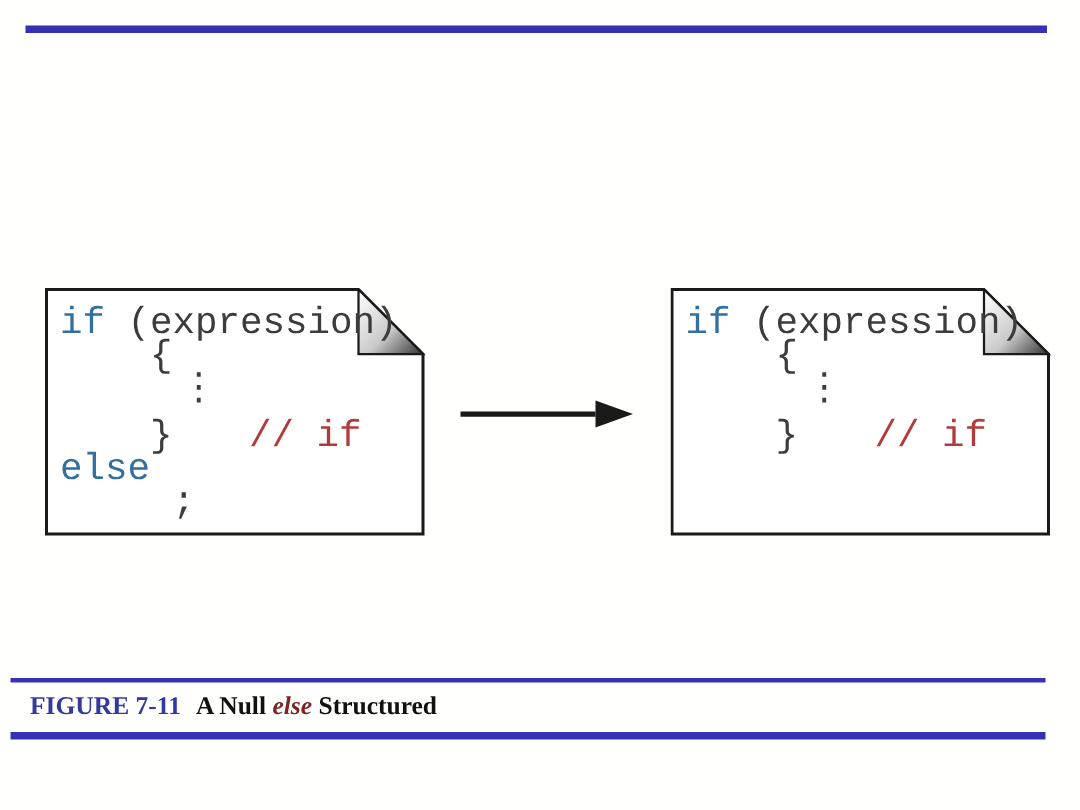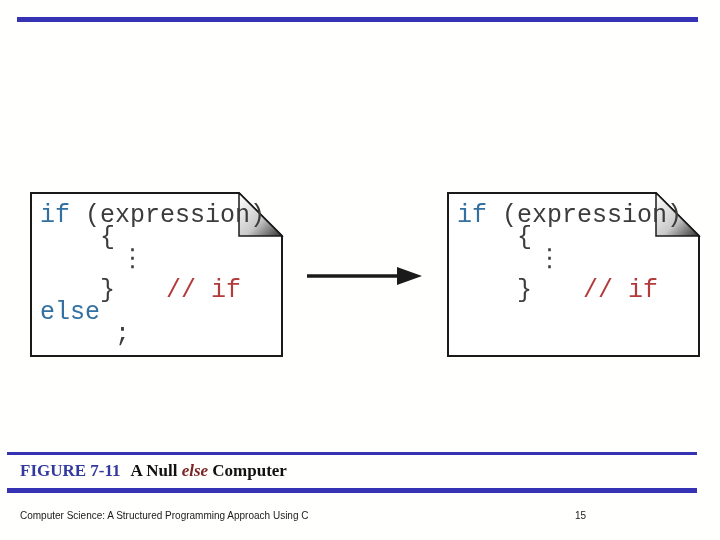--- a/index.html
+++ b/index.html
@@ -75,22 +75,18 @@
         </linearGradient>
       </defs>
       <polygon points="1,1 209,1 252,44 252,164 1,164" fill="#ffffff" stroke="#1a1a1a" stroke-width="2"></polygon>
       <polygon points="209,1 252,44 209,44" fill="url(#foldGradR)" stroke="#1a1a1a" stroke-width="1.5"></polygon>
     </svg>
     <pre class="code" id="code-right"><div class="code-line"><span class="seg-kw">if</span><span class="seg-pl"> (expression)</span></div><div class="code-line"><span class="seg-pl">    {</span></div><div class="code-line"><span class="seg-pl">     ⋮</span></div><div class="code-line"><span class="seg-pl">    } </span><span class="seg-cm">// if</span></div></pre>
   </div>
 
   <div class="cap-rule thin"></div>
   <div class="caption">
-    <span class="fig-label">FIGURE 7-11</span><span><span>A Null </span><em class="cap-kw">else</em><span> Computer</span></span>
+    <span class="fig-label">FIGURE 7-11</span><span><span>A Null </span><em class="cap-kw">else</em><span> Structured</span></span>
   </div>
   <div class="cap-rule thick"></div>
 
-  <div class="footer">
-    <span class="book">Computer Science: A Structured Programming Approach Using C</span>
-    <span class="pagenum">15</span>
-  </div>
 
 </div>
 
 </body></html>

